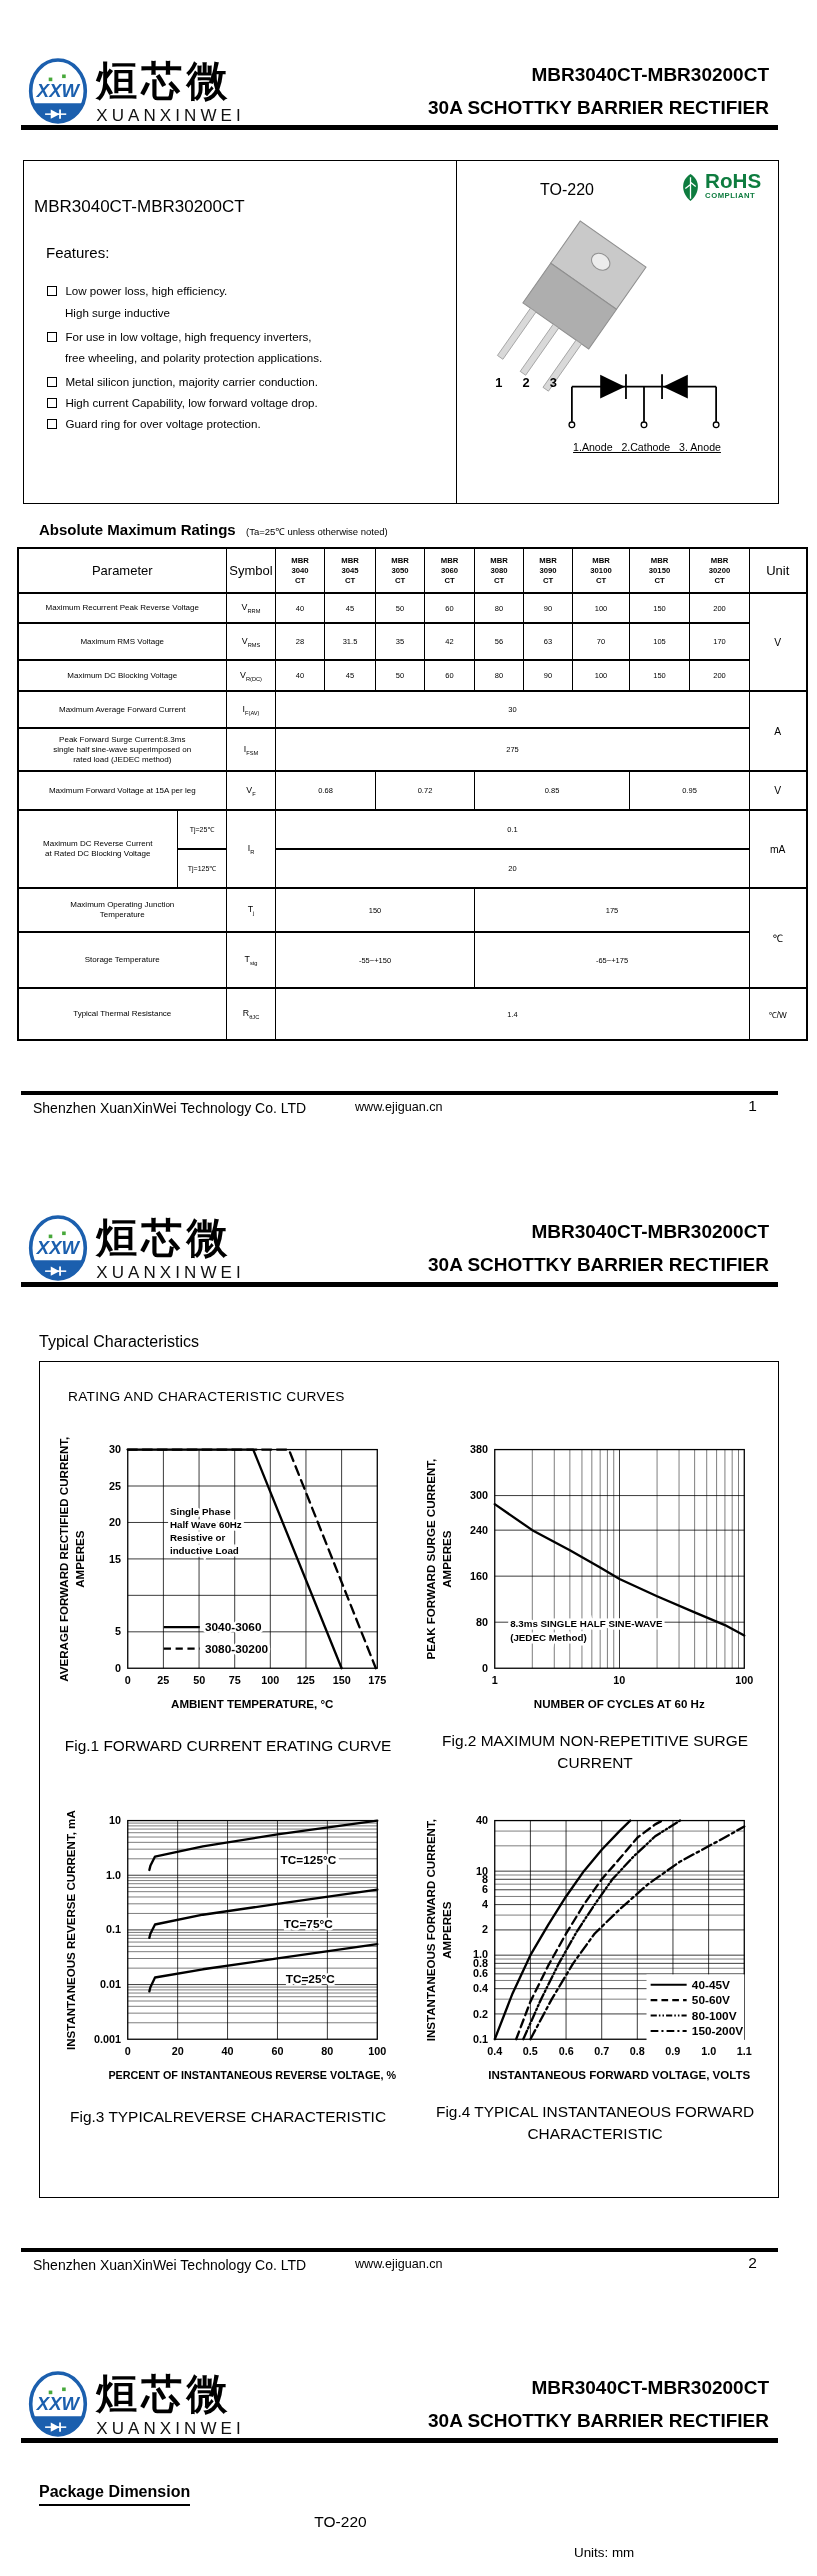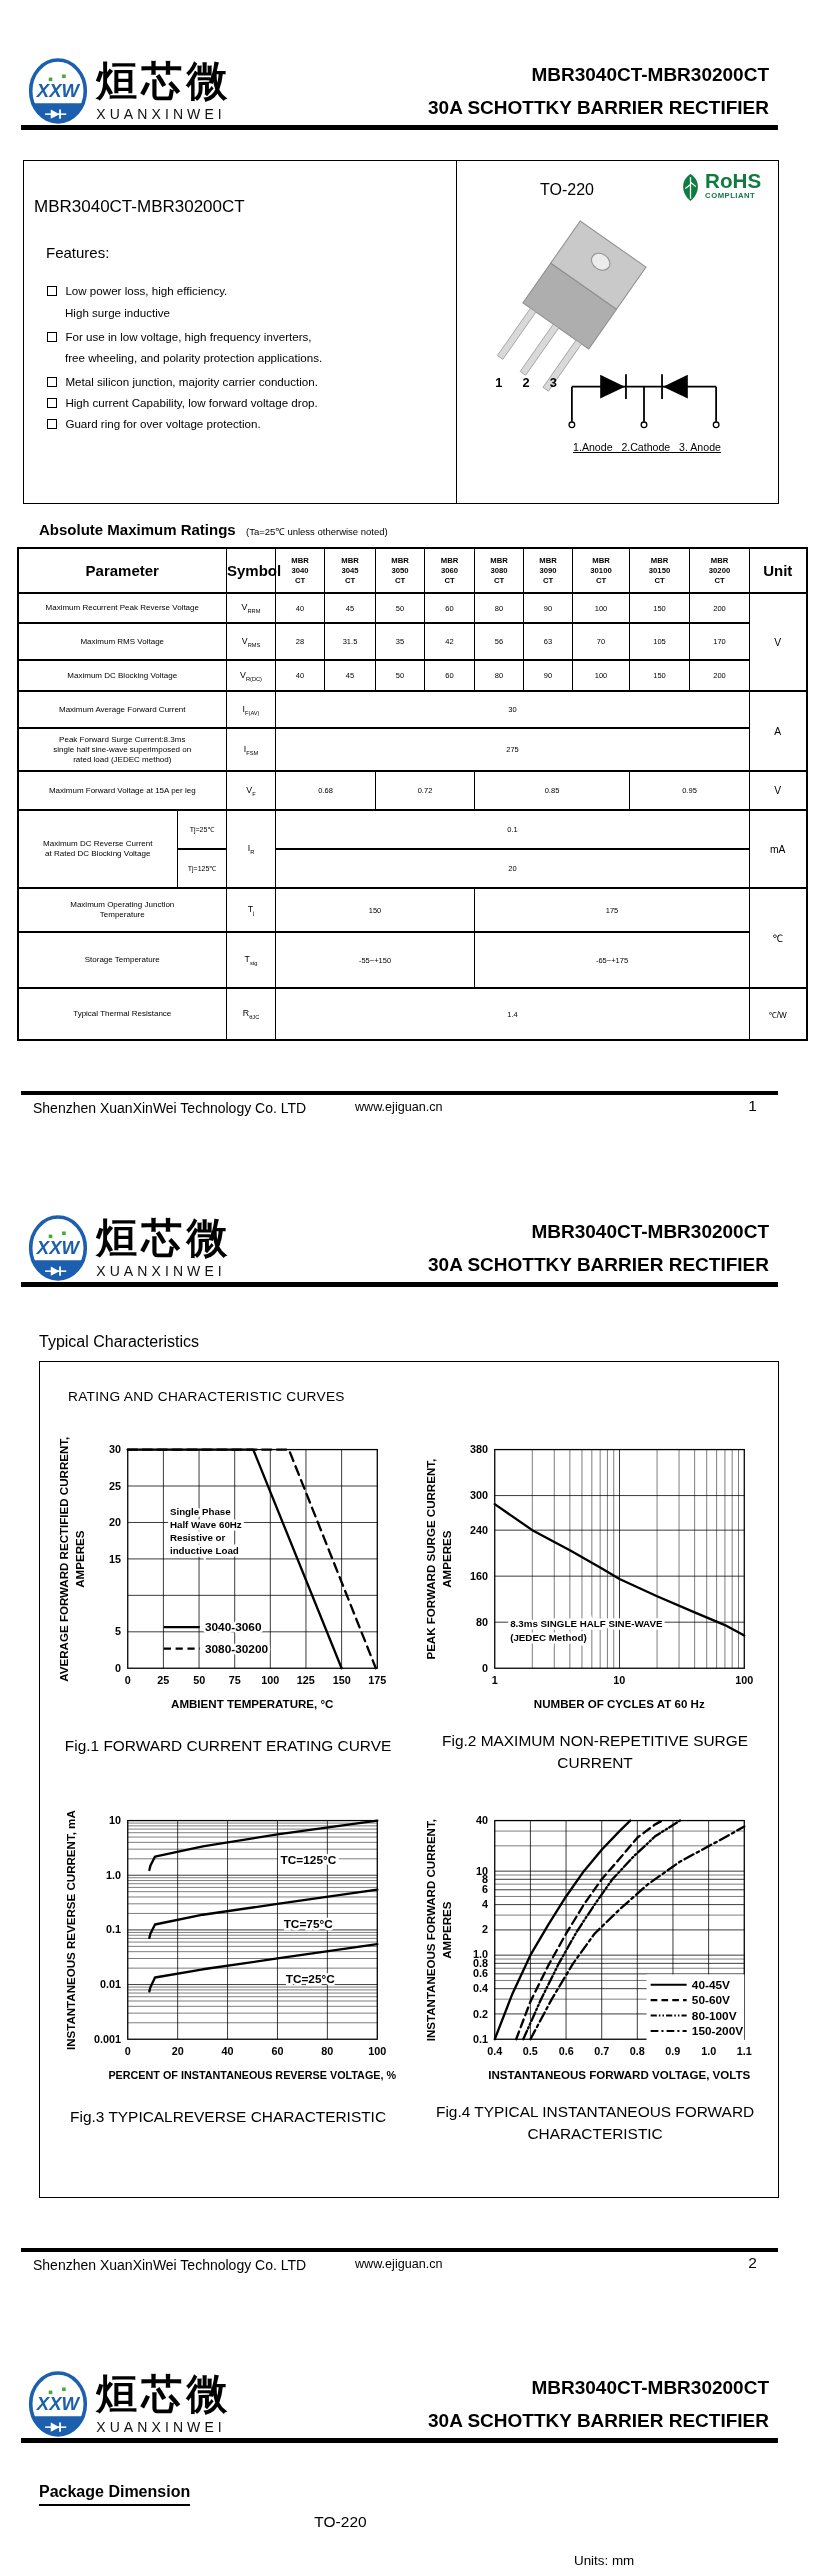--- a/index.html
+++ b/index.html
@@ -3,21 +3,21 @@
 <meta charset="utf-8">
 <style>
   html,body{margin:0;padding:0;background:#ffffff;}
   body{width:818px;height:3470px;position:relative;font-family:"Liberation Sans",sans-serif;color:#000;}
   .page{position:absolute;left:0;width:818px;height:1157px;background:#fff;overflow:hidden;}
   #p1{top:0;} #p2{top:1157px;} #p3{top:2313px;}
   
   .logo{position:absolute;left:28px;top:58px;display:flex;align-items:flex-start;}
   .cjk{margin-left:7.2px;}
   .cjk .cn{font-size:41px;font-weight:bold;letter-spacing:4.1px;line-height:1.15;}
-  .cjk .en{font-size:14px;letter-spacing:4.1px;margin-top:1px;color:#111;}
+  .cjk .en{font-size:17px;letter-spacing:4.1px;margin-top:1px;color:#111;}
   .titles{position:absolute;right:49px;top:65px;text-align:right;}
   .t1,.t2{font-size:19px;font-weight:bold;letter-spacing:0px;line-height:1;}
   .t2{margin-top:14.4px;}
   .rule{position:absolute;left:20.6px;top:125px;width:757px;height:4.6px;background:#000;}
   
   .frule{position:absolute;left:20.6px;width:757px;height:4.1px;background:#000;top:1091px;}
   .fco{position:absolute;left:33px;top:1100px;font-size:14px;}
   .fsite{position:absolute;left:355px;top:1100px;font-size:12.6px;}
   .fpg{position:absolute;left:737px;top:1097px;width:31px;text-align:center;font-size:15.5px;}
   
@@ -40,21 +40,21 @@
   .pinnames{position:absolute;left:536px;top:441px;width:222px;text-align:center;font-size:10.6px;white-space:pre;text-decoration:underline;}
   .amr{position:absolute;left:39px;top:521px;}
   .amrt{font-size:15px;font-weight:bold;}
   .amrc{font-size:9.5px;margin-left:8px;}
   
   table.rat{position:absolute;left:16.5px;top:547px;width:790px;border-collapse:collapse;table-layout:fixed;border:2.1px solid #000;}
   table.rat td{border:1px solid #000;border-top:2.1px solid #000;border-bottom:2.1px solid #000;text-align:center;vertical-align:middle;padding:0;}
   table.rat td.thin{border-top:1px solid #000;}
   td.par{text-align:left;padding:1px 2.1px 1px 5.2px;font-size:8px;line-height:1.25;}
   td.hdm{font-size:7.7px;font-weight:bold;white-space:pre-line;line-height:1.3;}
-  td.hds{font-size:15px;font-weight:bold;}
+  td.hds{font-size:13px;font-weight:normal;}
   td.v{font-size:7.5px;}
   td.u{font-size:10.3px;}
   td.cnd{font-size:7px;}
   .sy{font-size:8.8px;} .rat sub{font-size:5.7px;}
   
   .tch{position:absolute;left:39px;top:176px;font-size:16px;}
   .cbox{position:absolute;left:39px;top:204px;width:740px;height:837px;border:1.3px solid #000;box-sizing:border-box;}
   .cboxT{position:absolute;left:28px;top:27px;font-size:13.7px;letter-spacing:0.3px;}
   .fig{position:absolute;}
   svg text{font-family:"Liberation Sans",sans-serif;}
@@ -65,21 +65,21 @@
   .tk{font-size:21px;font-weight:bold;}
   .te{text-anchor:end;} .tm{text-anchor:middle;}
   .at{font-size:22.5px;font-weight:bold;}
   .cp{font-size:30px;}
   .an{font-size:19px;font-weight:bold;}
   .lg{font-size:23px;font-weight:bold;}
   .hl{paint-order:stroke;stroke:#fff;stroke-width:10;}
   
   .pkh{position:absolute;left:39px;top:170px;font-size:16px;font-weight:bold;border-bottom:2.1px solid #000;padding-bottom:3.1px;}
   .to220b{position:absolute;left:289px;top:200px;width:103px;text-align:center;font-size:15.5px;}
-  .units{position:absolute;left:574px;top:232px;font-size:13.4px;margin-top:8px;}
+  .units{position:absolute;left:574px;top:232px;font-size:13.4px;}
 </style>
 </head>
 <body>
 
 <section class="page" id="p1">
   <div class="logo">
     <svg width="61" height="68" viewBox="0 0 118 132">
       <defs>
           <clipPath id="lc1">
             <rect x="0" y="88" width="118" height="44"></rect>

